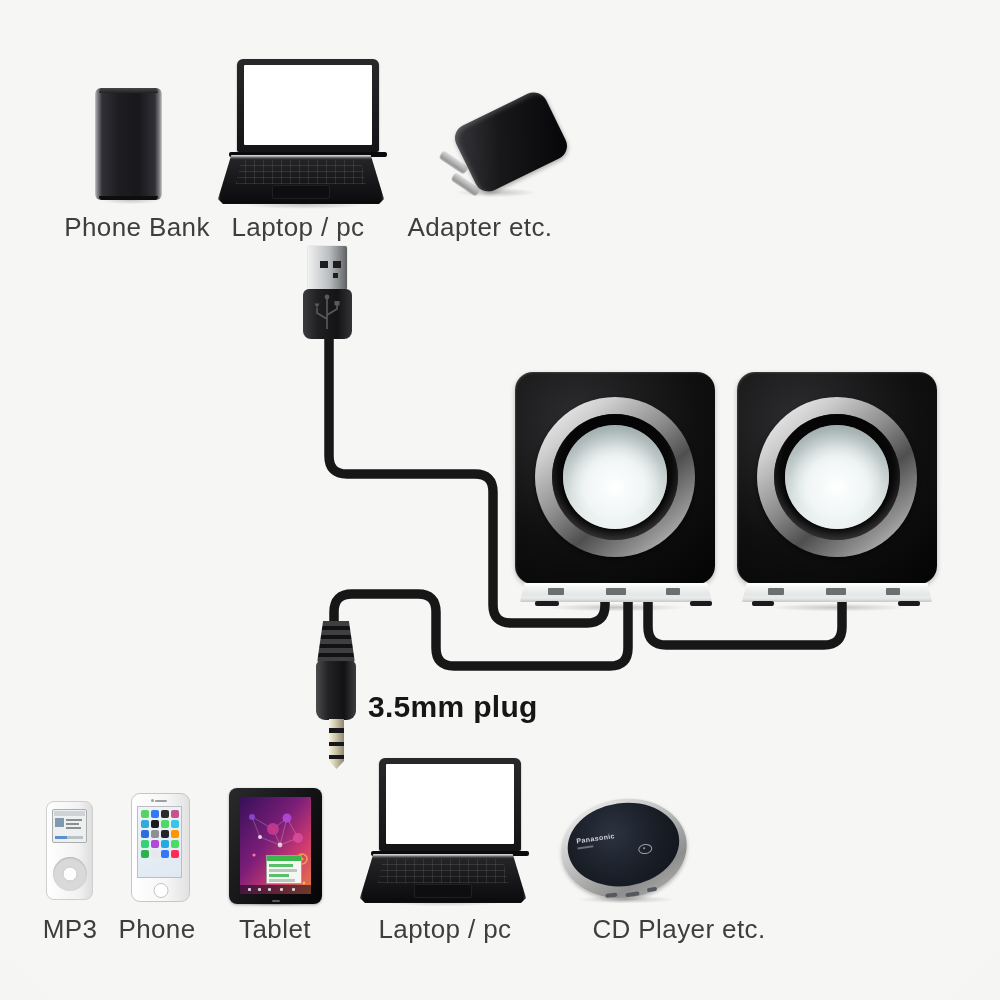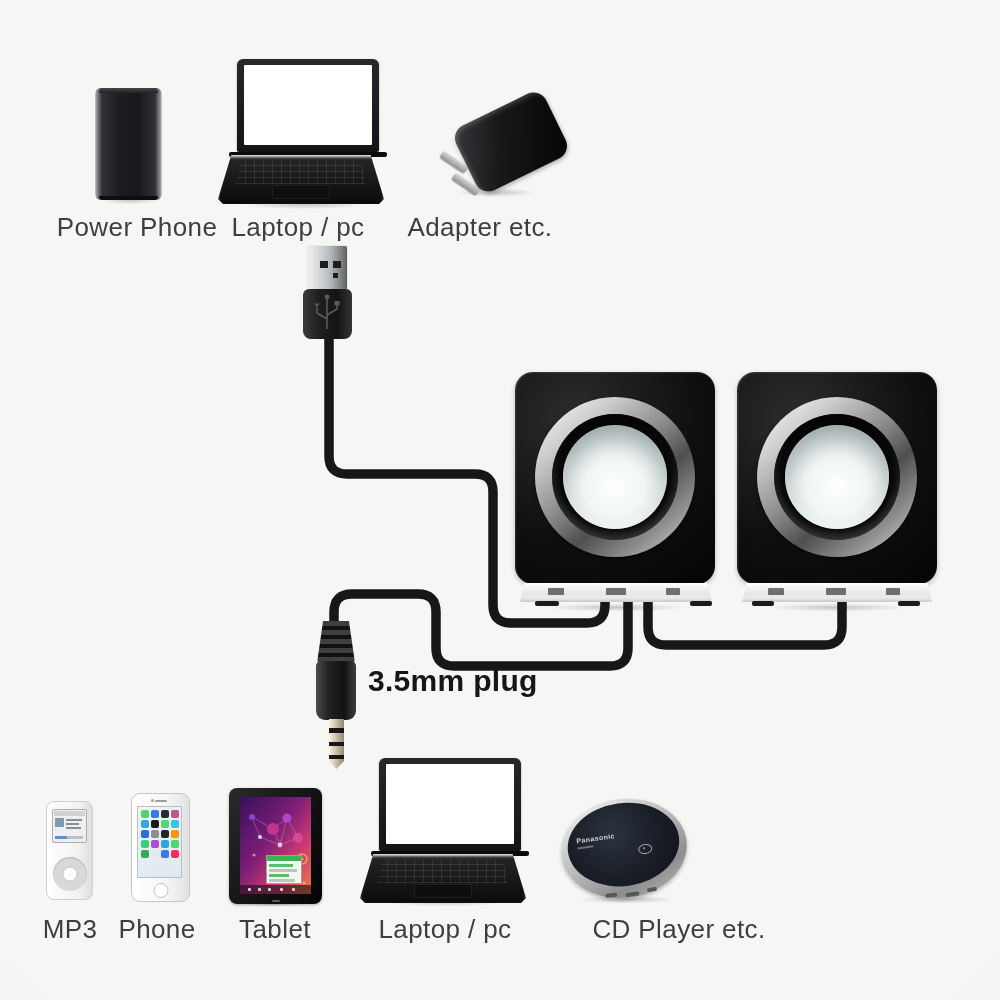--- a/index.html
+++ b/index.html
@@ -177,21 +177,21 @@
       <div class="touchpad"></div>
     </div>
   </div>
 
   <div class="abs adapter layer2">
     <div class="prong p1"></div>
     <div class="prong p2"></div>
     <div class="body"></div>
   </div>
 
-  <div class="label" style="left:137px;top:212px">Power Phone</div>
+  <div class="label" style="left:137px;top:212px">Phone Bank</div>
   <div class="label" style="left:298px;top:212px">Laptop / pc</div>
   <div class="label" style="left:480px;top:212px">Adapter etc.</div>
 
   <div class="abs usb-metal layer2">
     <div class="usb-hole" style="left:12px;top:15px"></div>
     <div class="usb-hole" style="left:25px;top:15px"></div>
     <div class="usb-hole" style="left:25px;top:27px;width:5px;height:5px"></div>
   </div>
   <div class="abs usb-body layer2">
     <svg width="49" height="50" viewBox="0 0 49 50">
@@ -232,21 +232,21 @@
     <div class="chip" style="left:144px;width:14px"></div>
   </div>
   <div class="foot layer2" style="left:535px;top:601px;width:24px"></div>
   <div class="foot layer2" style="left:690px;top:601px;width:22px"></div>
   <div class="foot layer2" style="left:752px;top:601px;width:22px"></div>
   <div class="foot layer2" style="left:898px;top:601px;width:22px"></div>
 
   <div class="abs jack-ribs layer2"></div>
   <div class="abs jack-barrel layer2"></div>
   <div class="abs jack-tip layer2"></div>
-  <div class="heading" style="left:368px;top:664px">3.5mm plug</div>
+  <div class="heading" style="left:368px;top:690px">3.5mm plug</div>
 
   <div class="abs mp3 layer2">
     <div class="mscreen">
       <div class="tbar"></div>
       <div class="thumb"></div>
       <div class="tl" style="top:9px;width:16px"></div>
       <div class="tl" style="top:13px;width:13px"></div>
       <div class="tl" style="top:17px;width:15px"></div>
       <div class="prog">
           <i></i>

